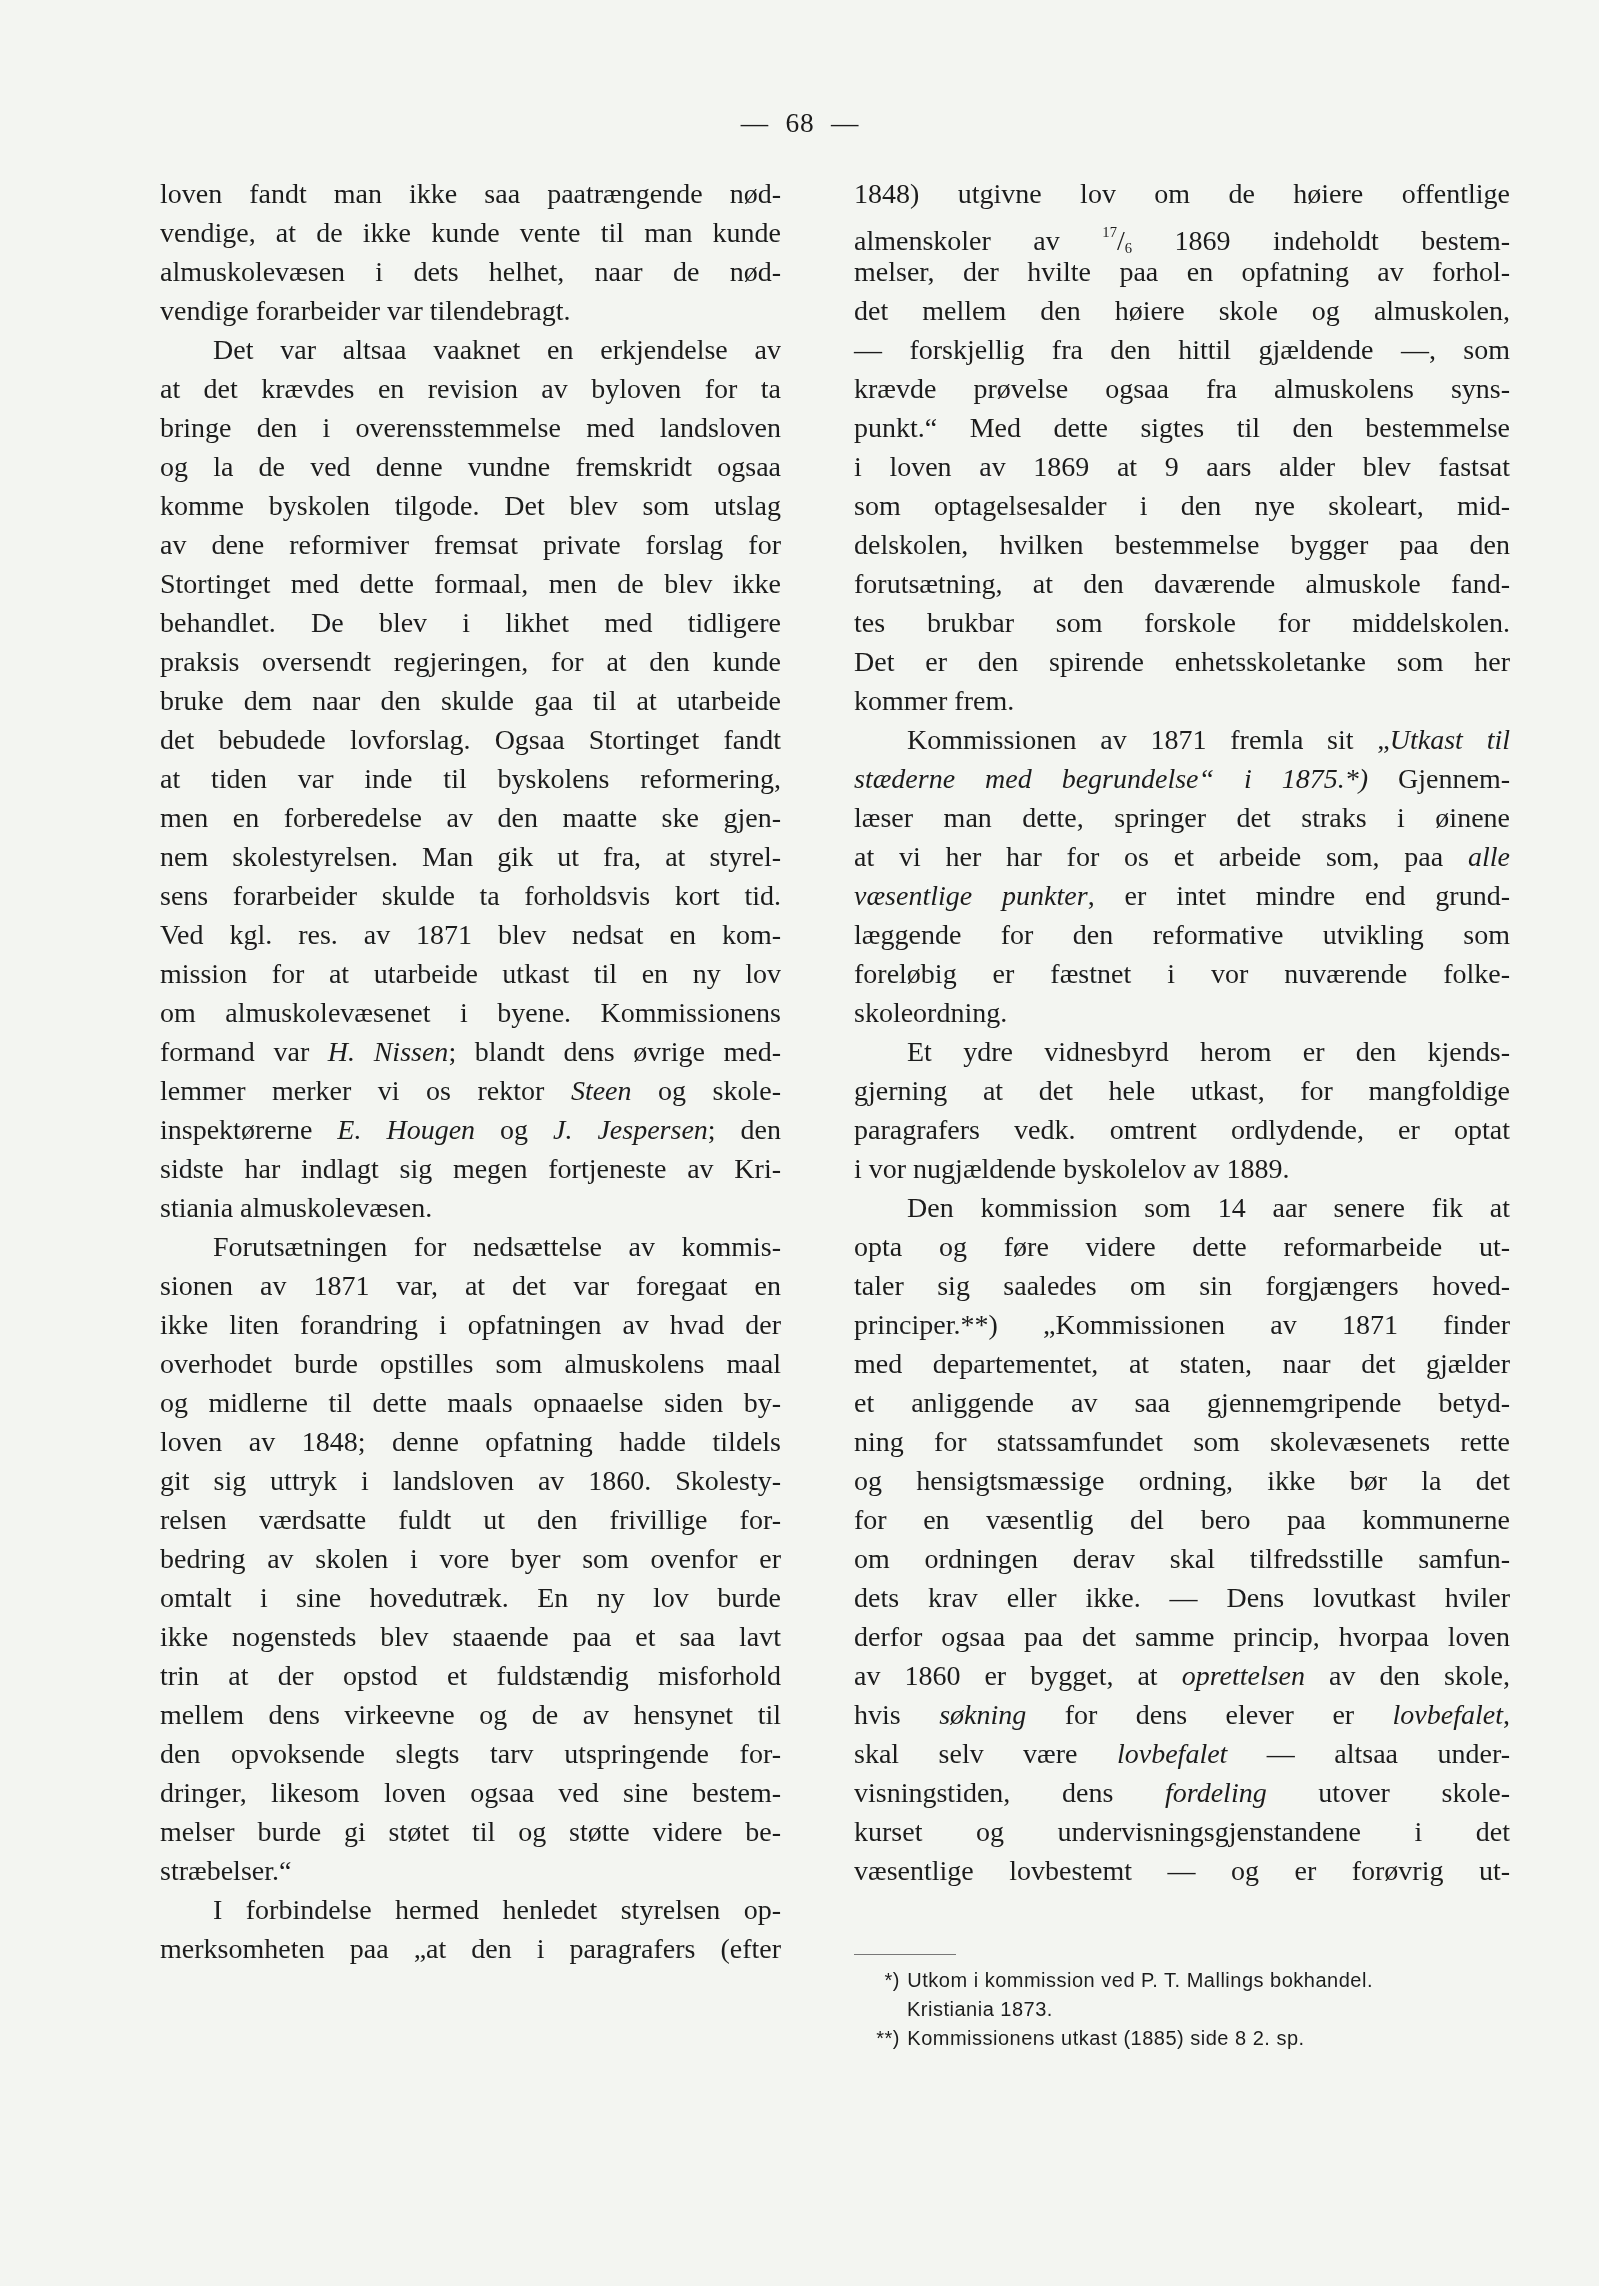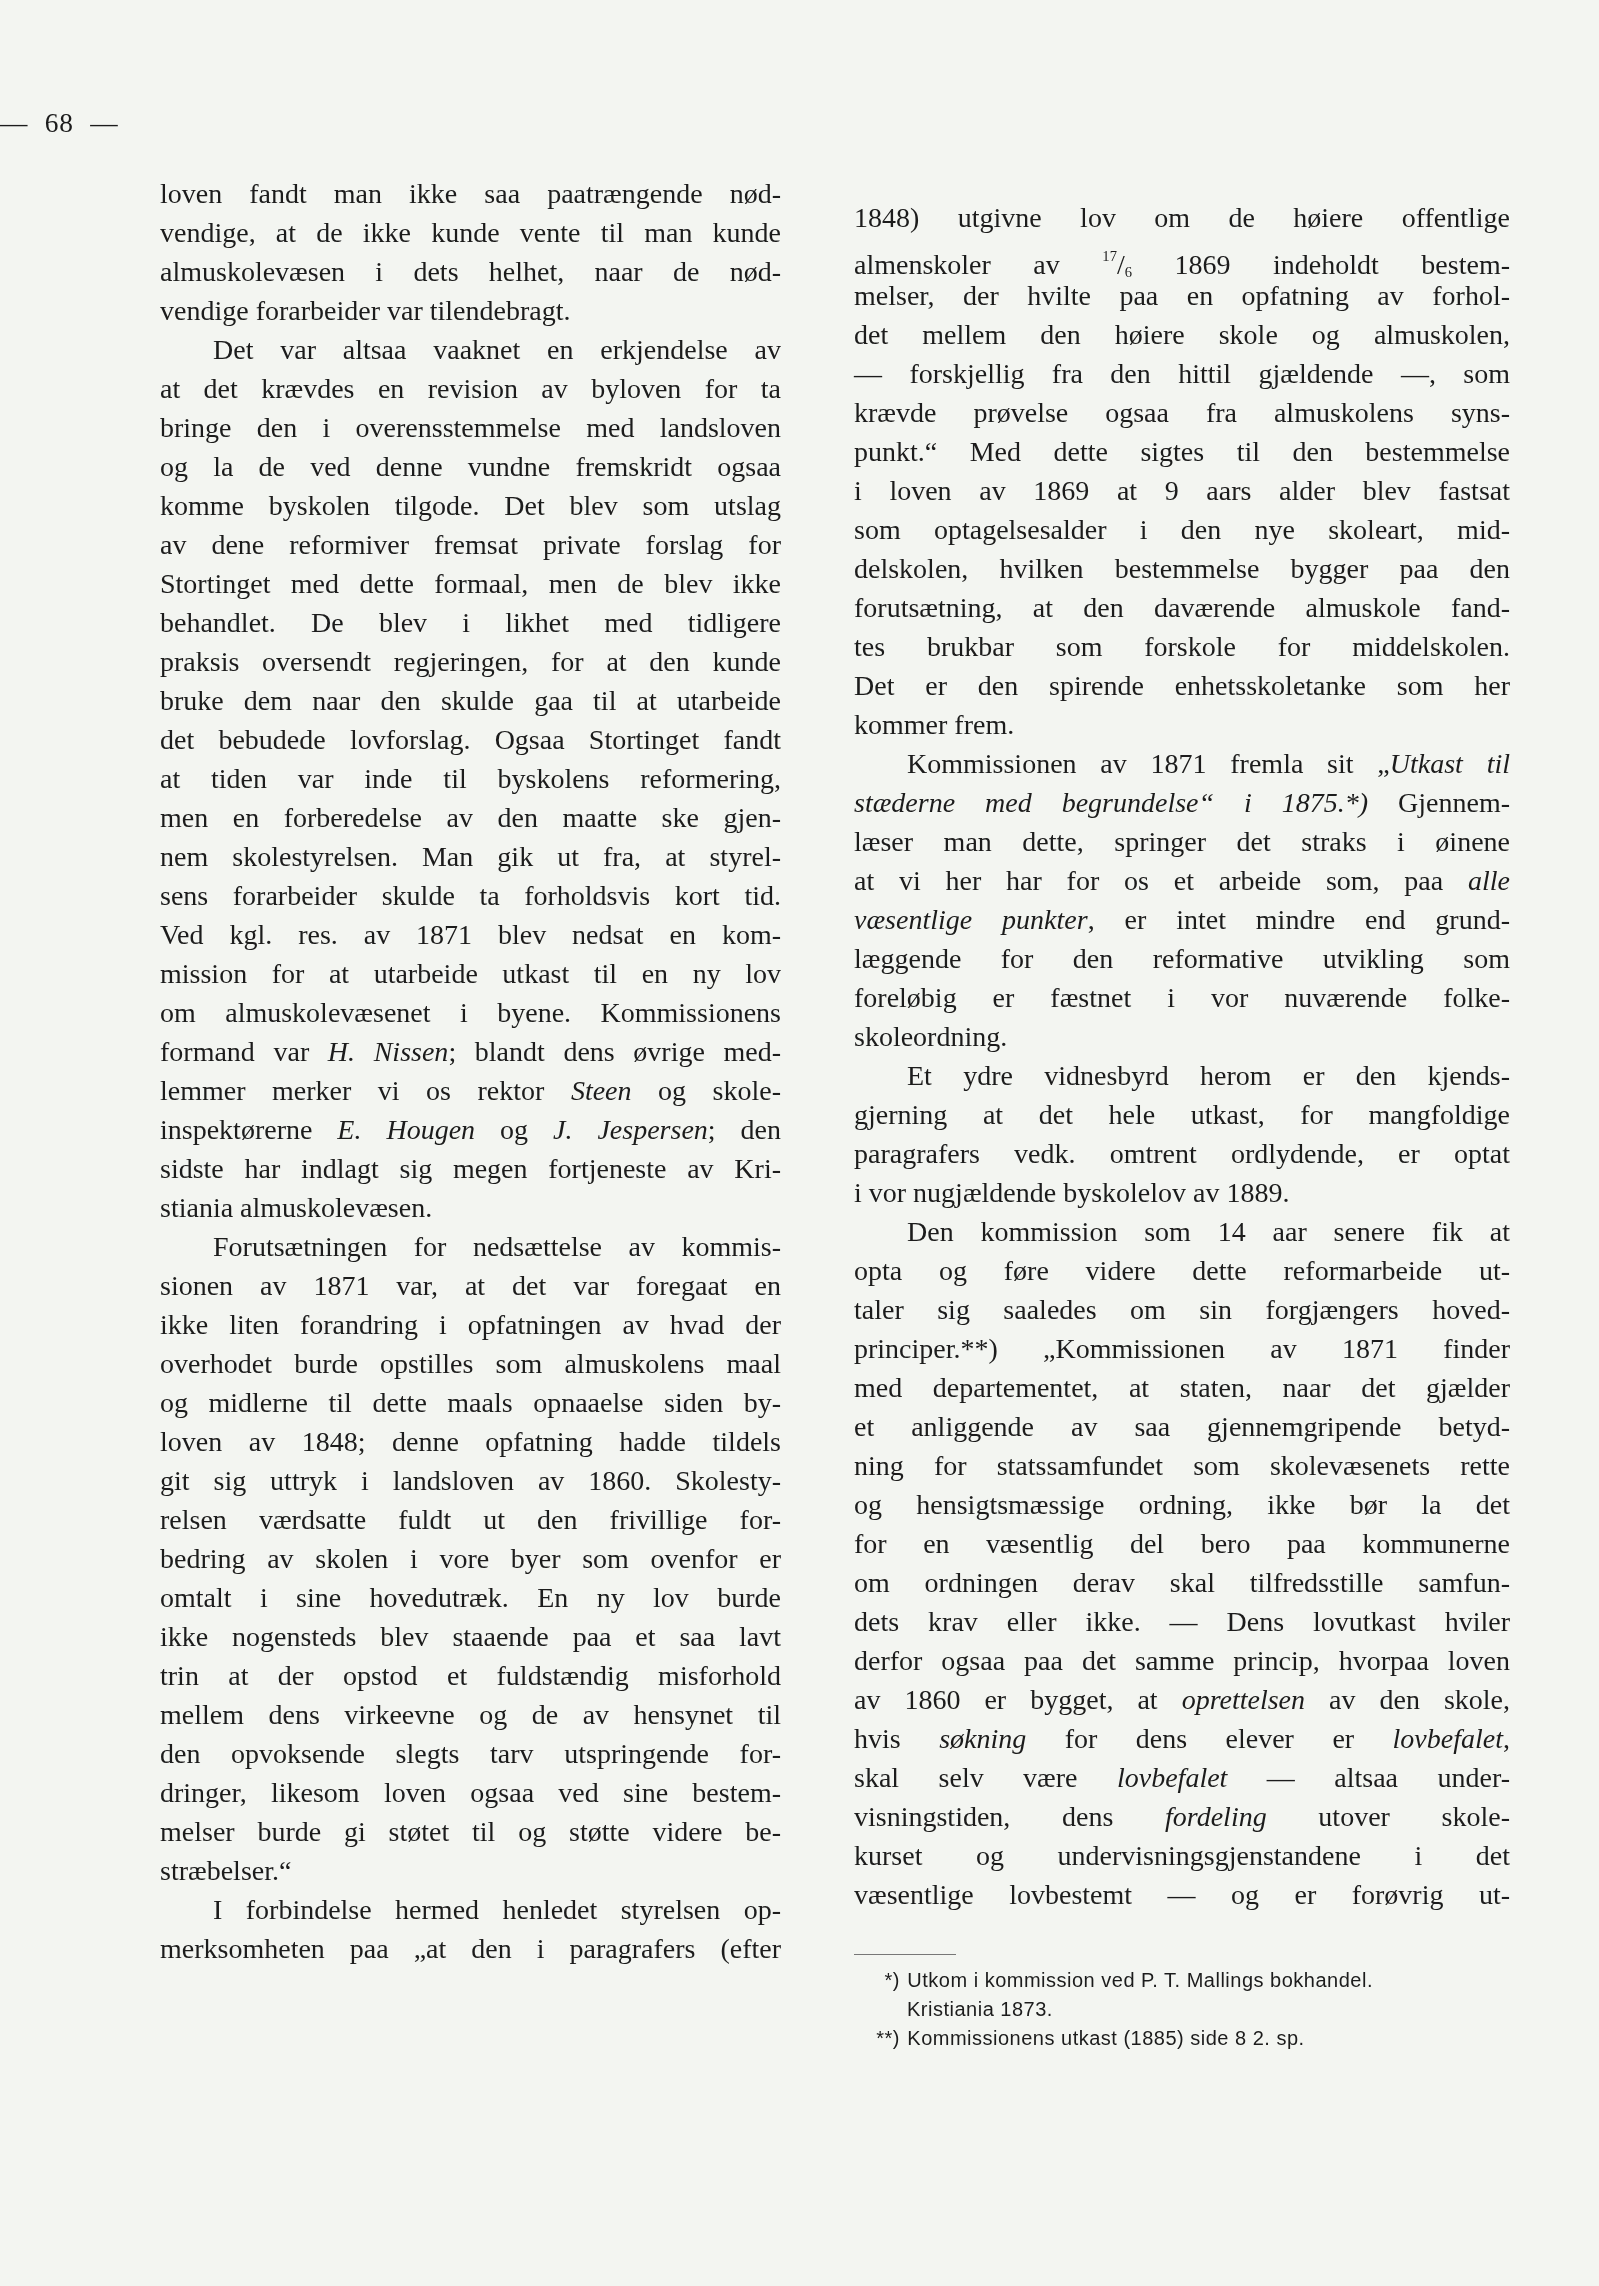--- a/index.html
+++ b/index.html
@@ -7,32 +7,33 @@
     width: 1600px; height: 2286px;
     background: #f3f5f1;
     position: relative;
     overflow: hidden;
     font-family: "Liberation Serif", "DejaVu Serif", serif;
     color: #1c1c1c;
   }
   .page-number {
     position: absolute;
     top: 108px; left: 0; width: 1600px;
+    text-align: center;
     font-size: 27.4px;
     letter-spacing: 0.9px;
   }
   .page-number .num { padding: 0 16.4px; }
   .column {
     position: absolute;
     top: 174px;
     font-size: 28px;
     line-height: 39px;
   }
   .col-left { left: 160px; width: 621px; }
-  .col-right { left: 854px; width: 656px; margin-top: 24px; }
+  .col-right { left: 854px; width: 656px; }
   .line {
     display: block;
     white-space: nowrap;
     text-align: justify;
     text-align-last: justify;
     height: 39px;
   }
   .line.last { text-align-last: left; }
   .line.indent { padding-left: 53px; }
   .it { font-style: italic; }

